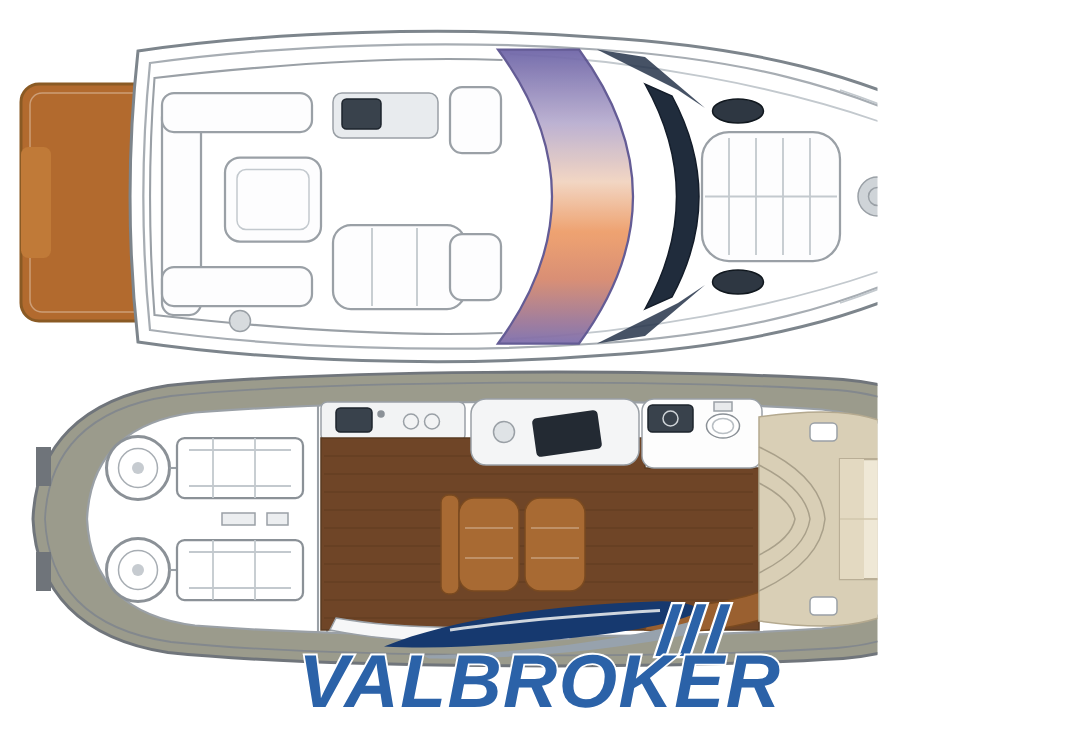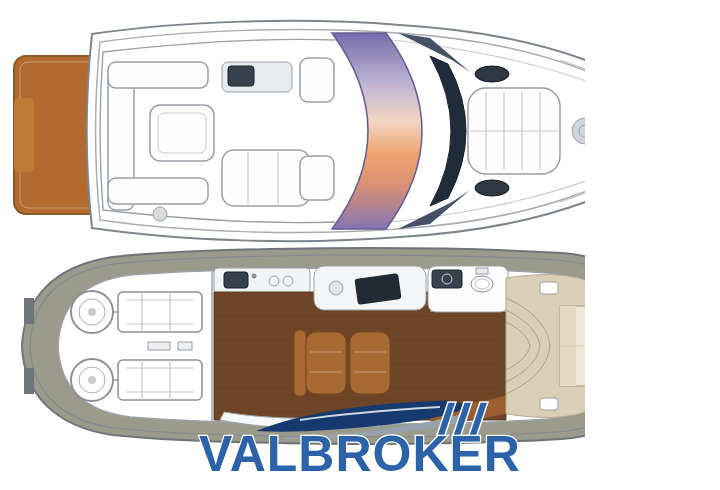--- a/index.html
+++ b/index.html
@@ -1,17 +1,17 @@
 <!DOCTYPE html>
 <html><head>
 <meta charset="utf-8">
 <style>
   html,body{margin:0;padding:0;background:#fff;}
   .stage{position:relative;width:585px;height:490px;background:#ffffff;overflow:hidden;
-         font-family:"Liberation Sans",sans-serif;}
+         font-family:"Liberation Sans",sans-serif;font-style:italic;}
   svg{display:block}
   .hull{fill:#ffffff;stroke:#7d858c;stroke-width:2;}
   .thin{fill:none;stroke:#a7adb3;stroke-width:1.5;}
   .lite{fill:none;stroke:#c3c9ce;stroke-width:1.2;}
   .furn{fill:#fdfdfe;stroke:#9aa0a6;stroke-width:1.5;}
   .dk{fill:#39424c;stroke:#1d242c;stroke-width:1;}
   .grayline{fill:none;stroke:#9aa0a6;stroke-width:1.4;}
   .plank{fill:none;stroke:#59391f;stroke-width:1;opacity:.45;}
   .wm-text{font-weight:700;font-size:50px;letter-spacing:1px;
            stroke:#ffffff;stroke-width:2.4px;paint-order:stroke;

